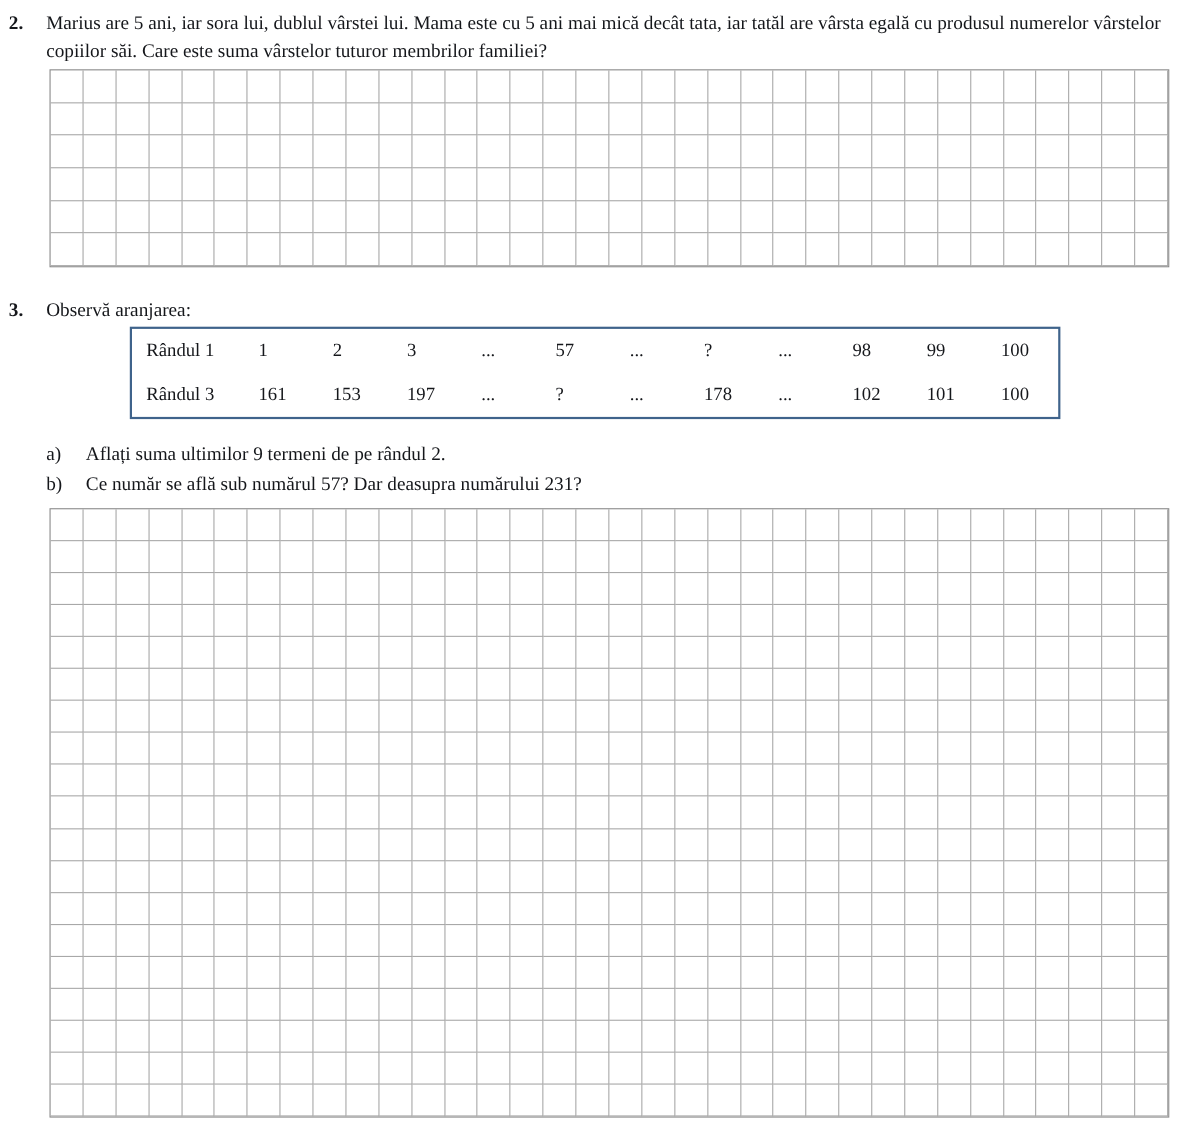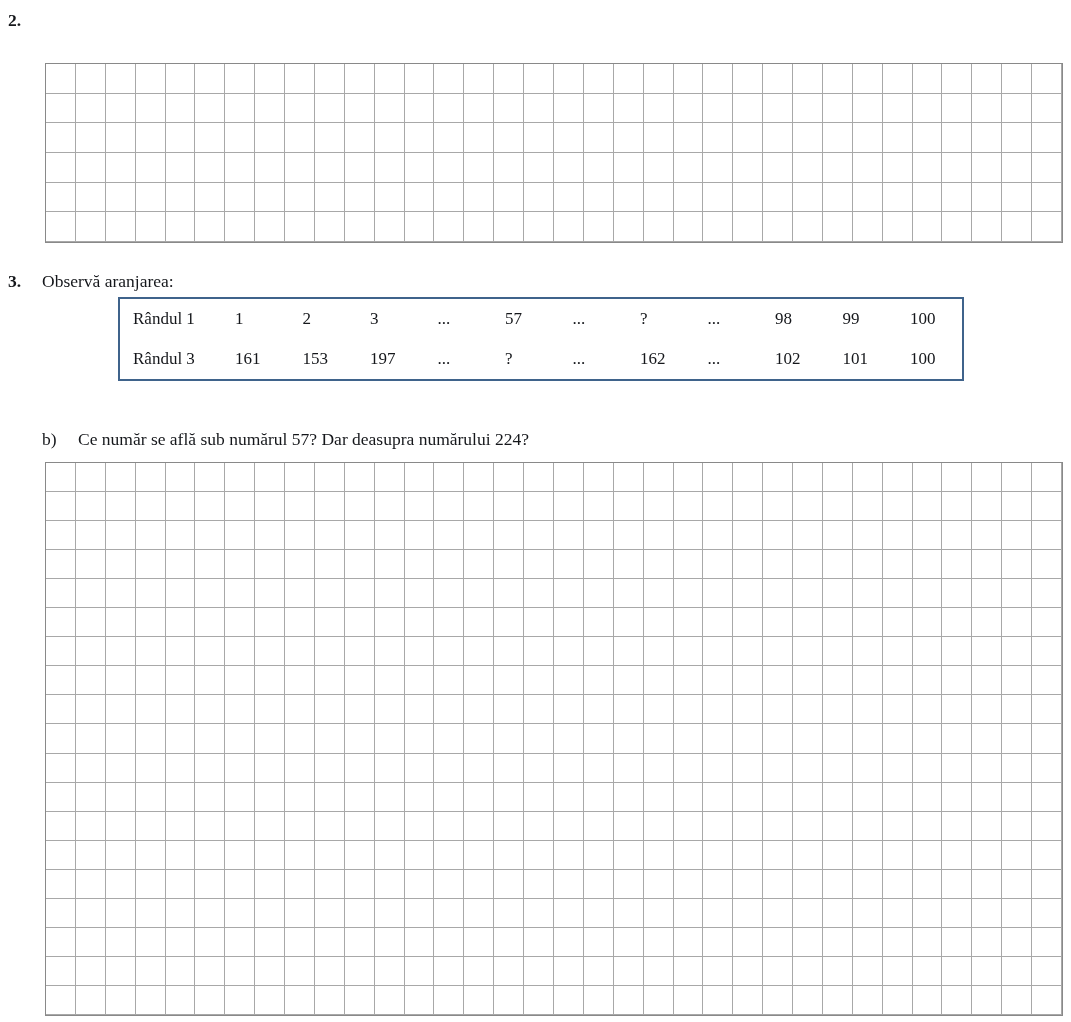--- a/index.html
+++ b/index.html
@@ -86,20 +86,21 @@
   .sub-a { top:399px; }
   .sub-b { top:426px; }
   .sub-marker { display:inline-block; width:36px; }
 </style>
 </head>
 <body>
 
 <div class="page">
 
   <div class="problem-number p2-num">2.</div>
+  <div class="problem-text p2-text">Marius are 5 ani, iar sora lui, dublul vârstei lui. Mama este cu 5 ani mai mică decât tata, iar tatăl are vârsta egală cu produsul numerelor vârstelor copiilor săi. Care este suma vârstelor tuturor membrilor familiei?</div>
 
   <div class="answer-grid grid1" style="grid-template-columns: repeat(34, 1fr); grid-template-rows: repeat(6, 1fr); border-color: rgb(137, 137, 137);">
       <div style="border-color: rgb(168, 168, 168);"></div>
       <div style="border-color: rgb(168, 168, 168);"></div>
       <div style="border-color: rgb(168, 168, 168);"></div>
       <div style="border-color: rgb(168, 168, 168);"></div>
       <div style="border-color: rgb(168, 168, 168);"></div>
       <div style="border-color: rgb(168, 168, 168);"></div>
       <div style="border-color: rgb(168, 168, 168);"></div>
       <div style="border-color: rgb(168, 168, 168);"></div>
@@ -323,31 +324,34 @@
     </div>
     <div class="seq-row">
       <span class="seq-label">Rândul 3</span>
       <div class="seq-values">
           <span class="seq-col">161</span>
           <span class="seq-col">153</span>
           <span class="seq-col">197</span>
           <span class="seq-col">...</span>
           <span class="seq-col">?</span>
           <span class="seq-col">...</span>
-          <span class="seq-col">162</span>
+          <span class="seq-col">178</span>
           <span class="seq-col">...</span>
           <span class="seq-col">102</span>
           <span class="seq-col">101</span>
           <span class="seq-col">100</span>
         </div>
     </div>
   </div>
 
+  <div class="subitem sub-a">
+    <span class="sub-marker">a)</span><span>Aflați suma ultimilor 9 termeni de pe rândul 2.</span>
+  </div>
   <div class="subitem sub-b">
-    <span class="sub-marker">b)</span><span>Ce număr se află sub numărul 57? Dar deasupra numărului 224?</span>
+    <span class="sub-marker">b)</span><span>Ce număr se află sub numărul 57? Dar deasupra numărului 231?</span>
   </div>
 
   <div class="answer-grid grid2" style="grid-template-columns: repeat(34, 1fr); grid-template-rows: repeat(19, 1fr); border-color: rgb(137, 137, 137);">
       <div style="border-color: rgb(168, 168, 168);"></div>
       <div style="border-color: rgb(168, 168, 168);"></div>
       <div style="border-color: rgb(168, 168, 168);"></div>
       <div style="border-color: rgb(168, 168, 168);"></div>
       <div style="border-color: rgb(168, 168, 168);"></div>
       <div style="border-color: rgb(168, 168, 168);"></div>
       <div style="border-color: rgb(168, 168, 168);"></div>

